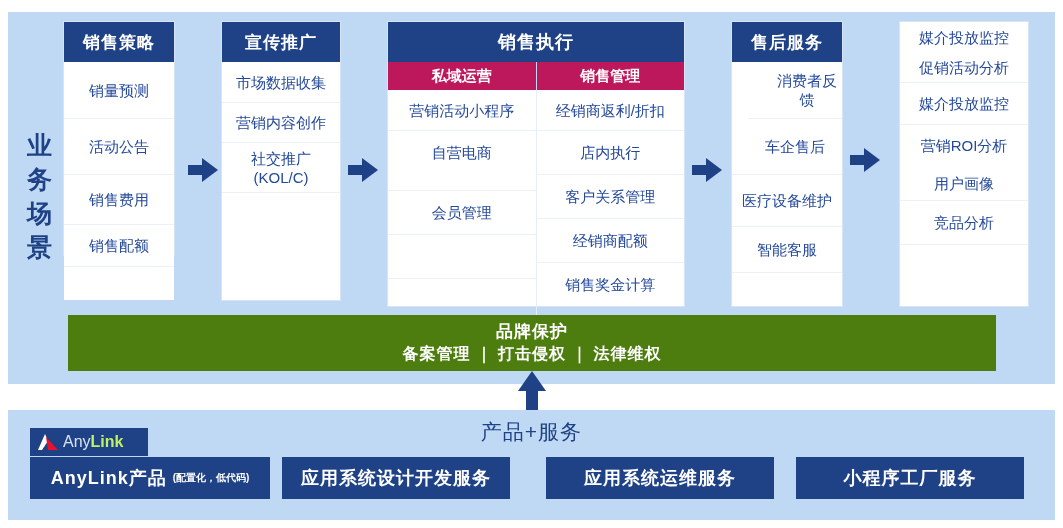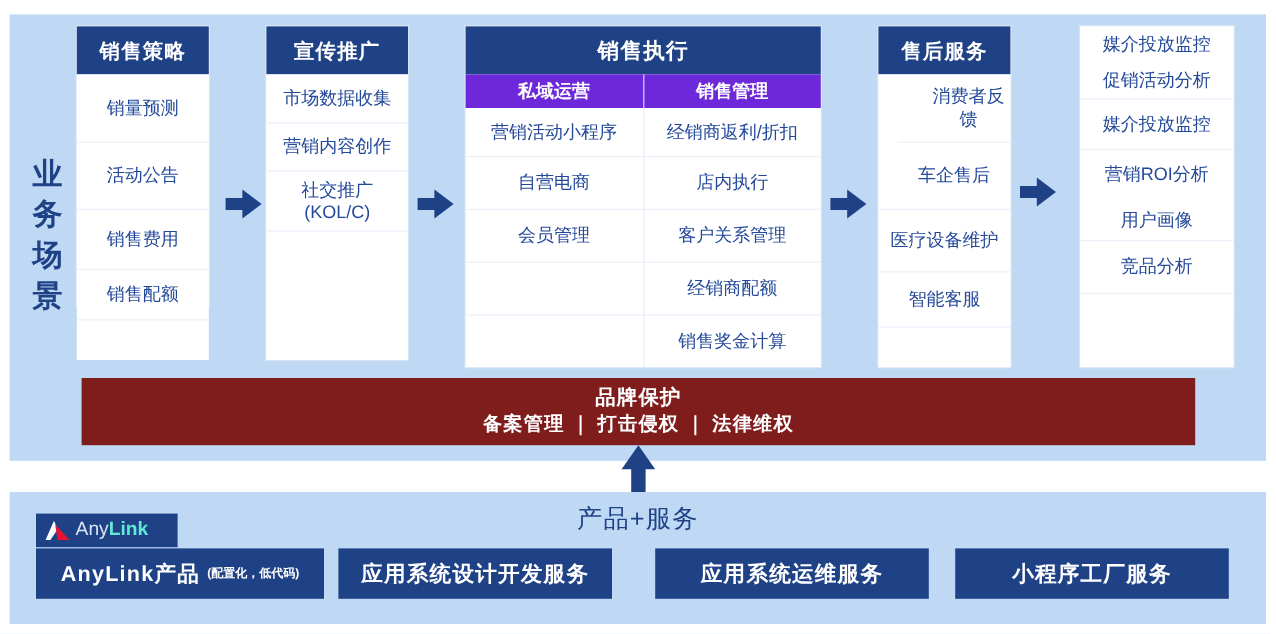--- a/index.html
+++ b/index.html
@@ -44,21 +44,21 @@
     display:flex;align-items:center;justify-content:center;
     border-top:1px solid #eaf1fa;line-height:19px;
     box-sizing:border-box;
   }
   .cell.first{border-top:none;}
   .cell.blank{color:transparent;}
 
   
   .split-heads{display:flex;}
   .split-head{
-    background:#6d28d9;color:#fff;font-weight:bold;font-size:15px;
+    background:#be185d;color:#fff;font-weight:bold;font-size:15px;
     height:28px;display:flex;align-items:center;justify-content:center;
     flex:1 1 0;border-left:1px solid #bfd8f4;
   }
   .split-head:first-child{border-left:none;}
   .split-cols{display:flex;}
   .split-col{flex:1 1 0;border-left:1px solid #e6eefa;}
   .split-col:first-child{border-left:none;}
 
   
   .arrow-r{position:absolute;width:30px;height:24px;}
@@ -67,21 +67,21 @@
   }
   .arrow-r .head{
     position:absolute;left:14px;top:0;width:0;height:0;
     border-top:12px solid transparent;border-bottom:12px solid transparent;
     border-left:16px solid #1f4287;
   }
 
   
   .banner{
     position:absolute;left:68px;top:315px;width:928px;height:56px;
-    background:#7f1d1d;color:#fff;text-align:center;
+    background:#4d7c0f;color:#fff;text-align:center;
     display:flex;flex-direction:column;align-items:center;justify-content:center;
   }
   .banner-title{font-size:17px;font-weight:bold;line-height:22px;letter-spacing:1px;}
   .banner-sub{font-size:16px;font-weight:bold;line-height:22px;letter-spacing:1px;}
 
   
   .arrow-up{position:absolute;left:518px;top:371px;width:28px;height:40px;}
   .arrow-up .head{
     position:absolute;left:0;top:0;width:0;height:0;
     border-left:14px solid transparent;border-right:14px solid transparent;
@@ -105,21 +105,21 @@
 
   
   .logo{
     position:absolute;left:30px;top:428px;width:118px;height:28px;
     background:#1f4287;display:flex;align-items:center;padding-left:6px;
     box-sizing:border-box;
   }
   .logo-mark{width:24px;height:18px;position:relative;margin-right:3px;}
   .logo-word{font-size:16px;line-height:18px;font-weight:bold;}
   .logo-any{color:#d9e4f2;font-weight:normal;}
-  .logo-link{color:#5eead4;font-weight:bold;}
+  .logo-link{color:#bef264;font-weight:bold;}
 </style>
 </head>
 <body>
 
 <div id="root">
 
   <div class="panel-top"></div>
 
   <div class="scene-label">
     <span>业</span>
@@ -163,21 +163,21 @@
   <div class="col" style="left:388px;width:296px;height:284px;">
     <div class="col-head" style="height:40px;font-size:18px;">销售执行</div>
     <div class="split-heads">
       <div class="split-head">私域运营</div>
       <div class="split-head">销售管理</div>
     </div>
     <div class="split-cols">
       <div class="split-col">
         <div class="cell first" style="height:40px;">营销活动小程序</div>
         <div class="cell" style="height:44px;">自营电商</div>
-        <div class="cell" style="height:44px;">会员管理</div>
+        <div class="cell" style="height:44px;margin-top:16px;">会员管理</div>
         <div class="cell blank" style="height:44px;">&nbsp;</div>
         <div class="cell blank" style="height:44px;">&nbsp;</div>
       </div>
       <div class="split-col">
         <div class="cell first" style="height:40px;">经销商返利/折扣</div>
         <div class="cell" style="height:44px;">店内执行</div>
         <div class="cell" style="height:44px;">客户关系管理</div>
         <div class="cell" style="height:44px;">经销商配额</div>
         <div class="cell" style="height:44px;">销售奖金计算</div>
       </div>

